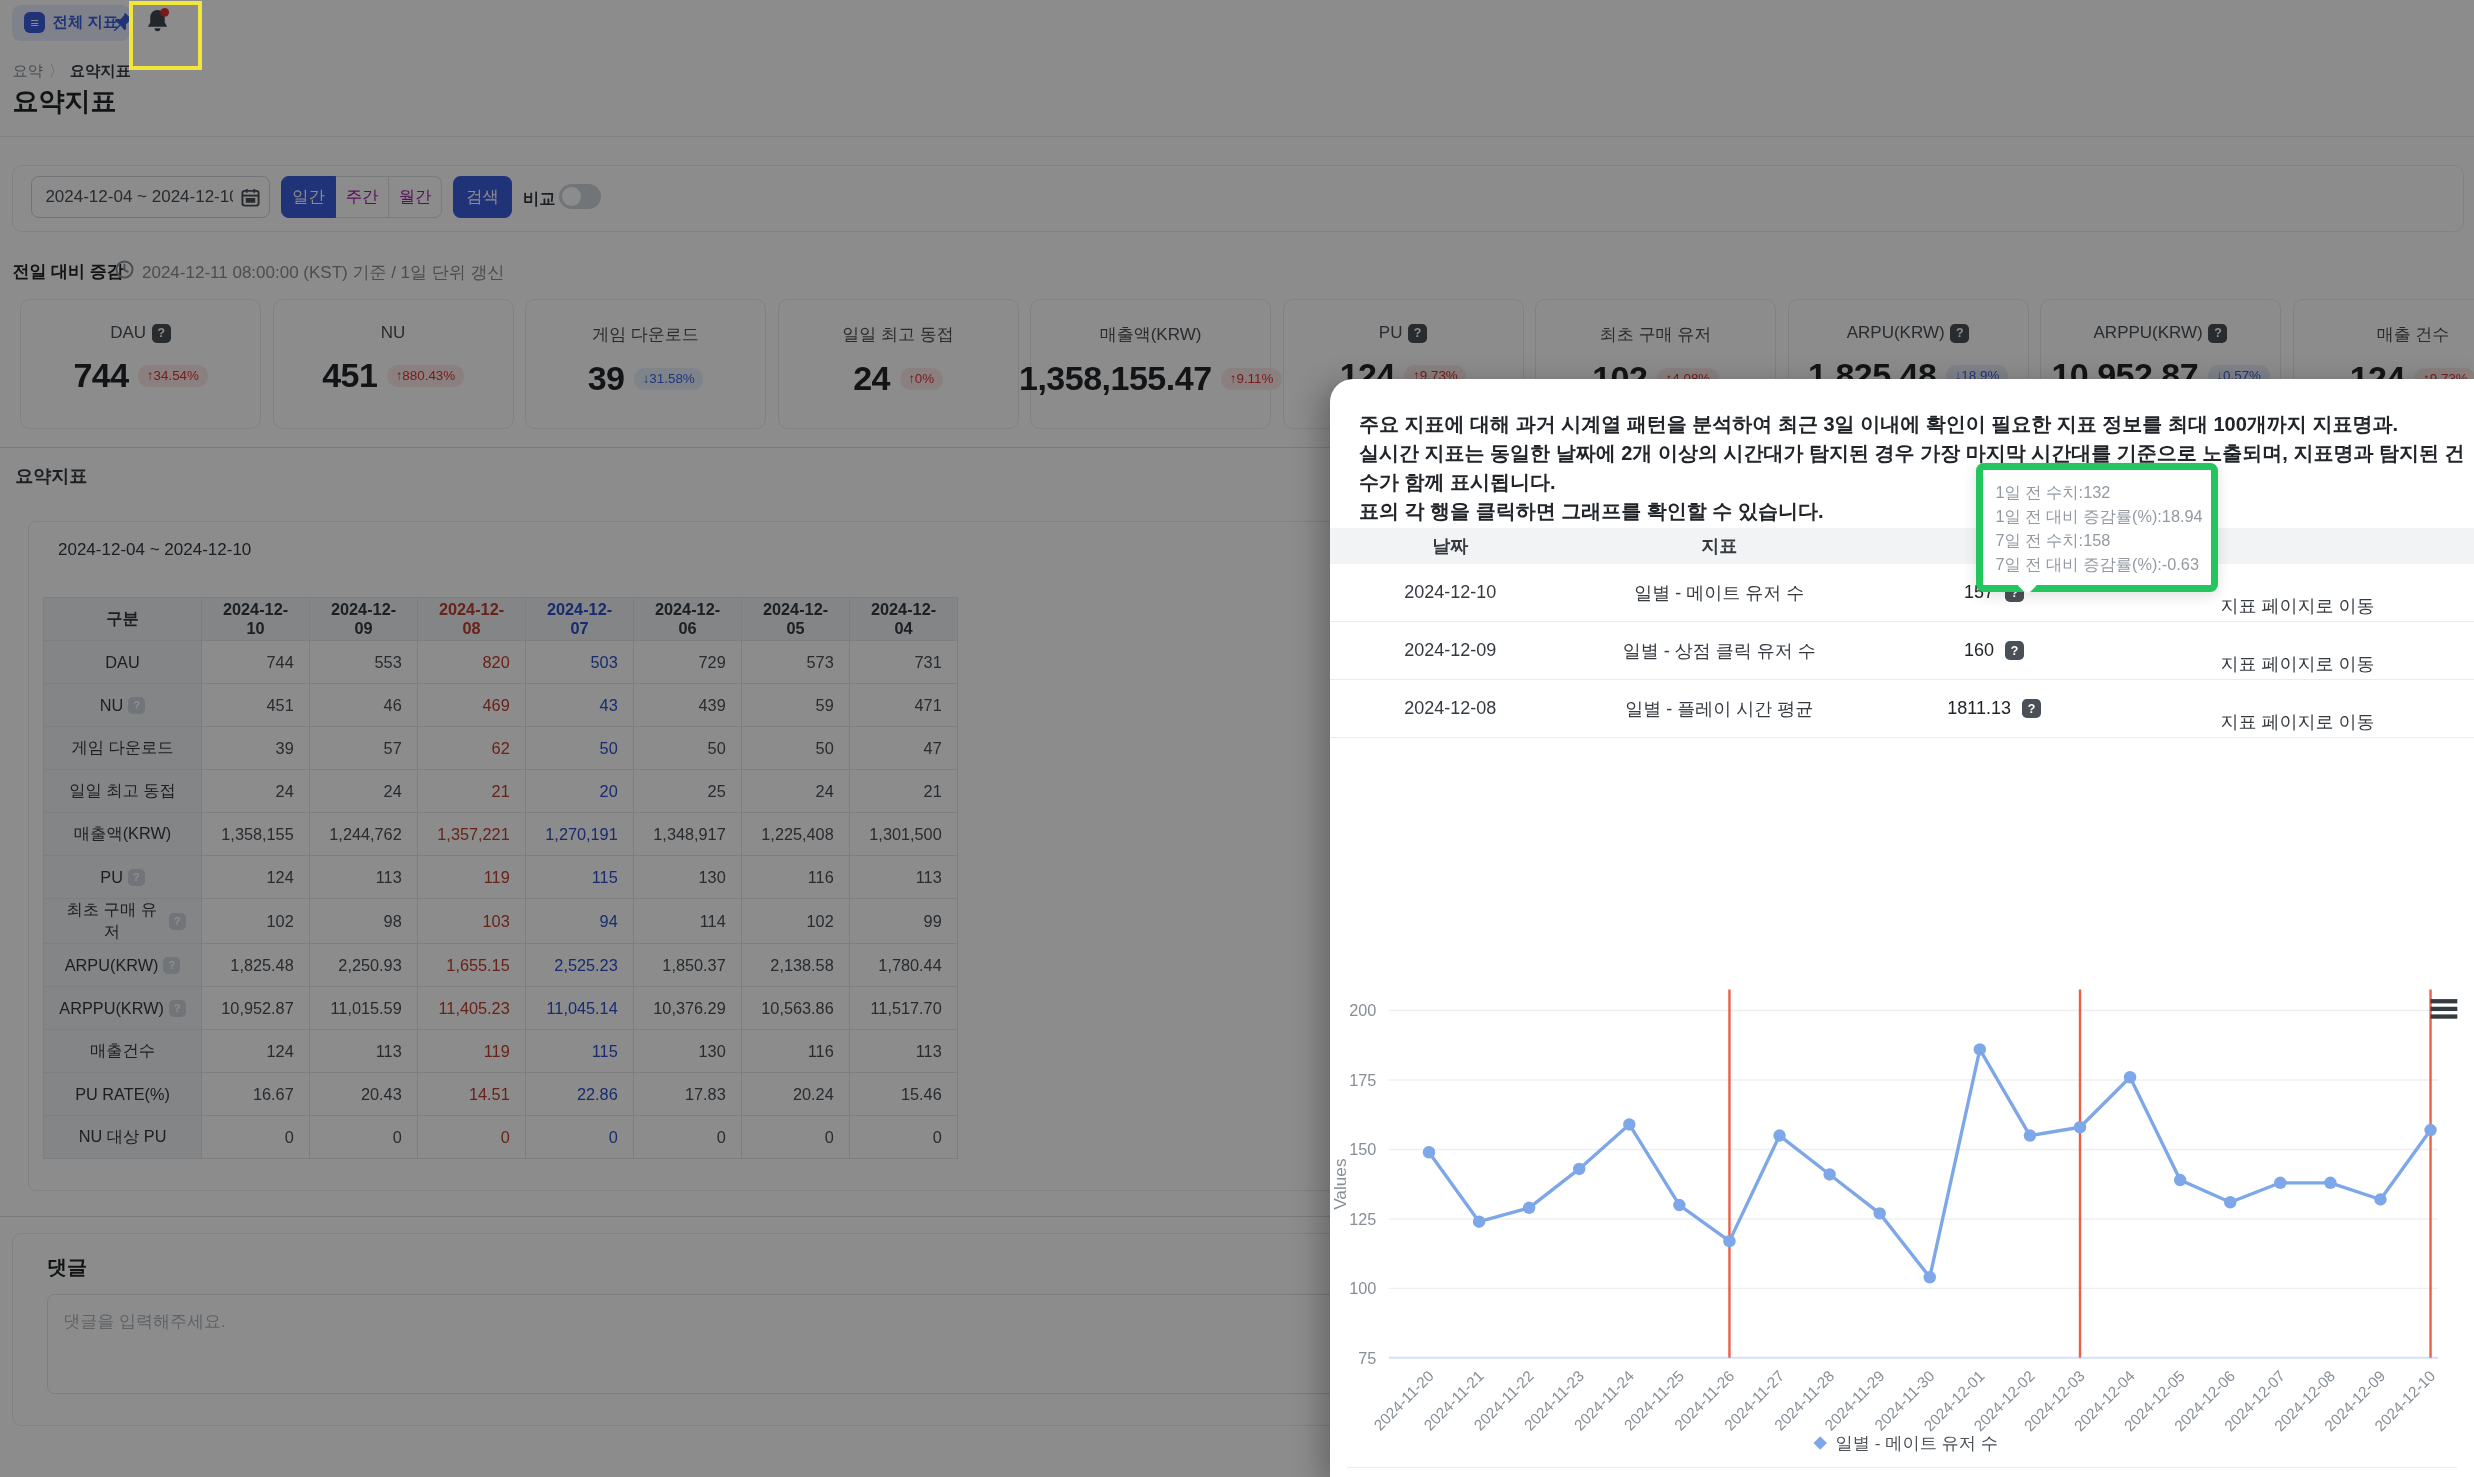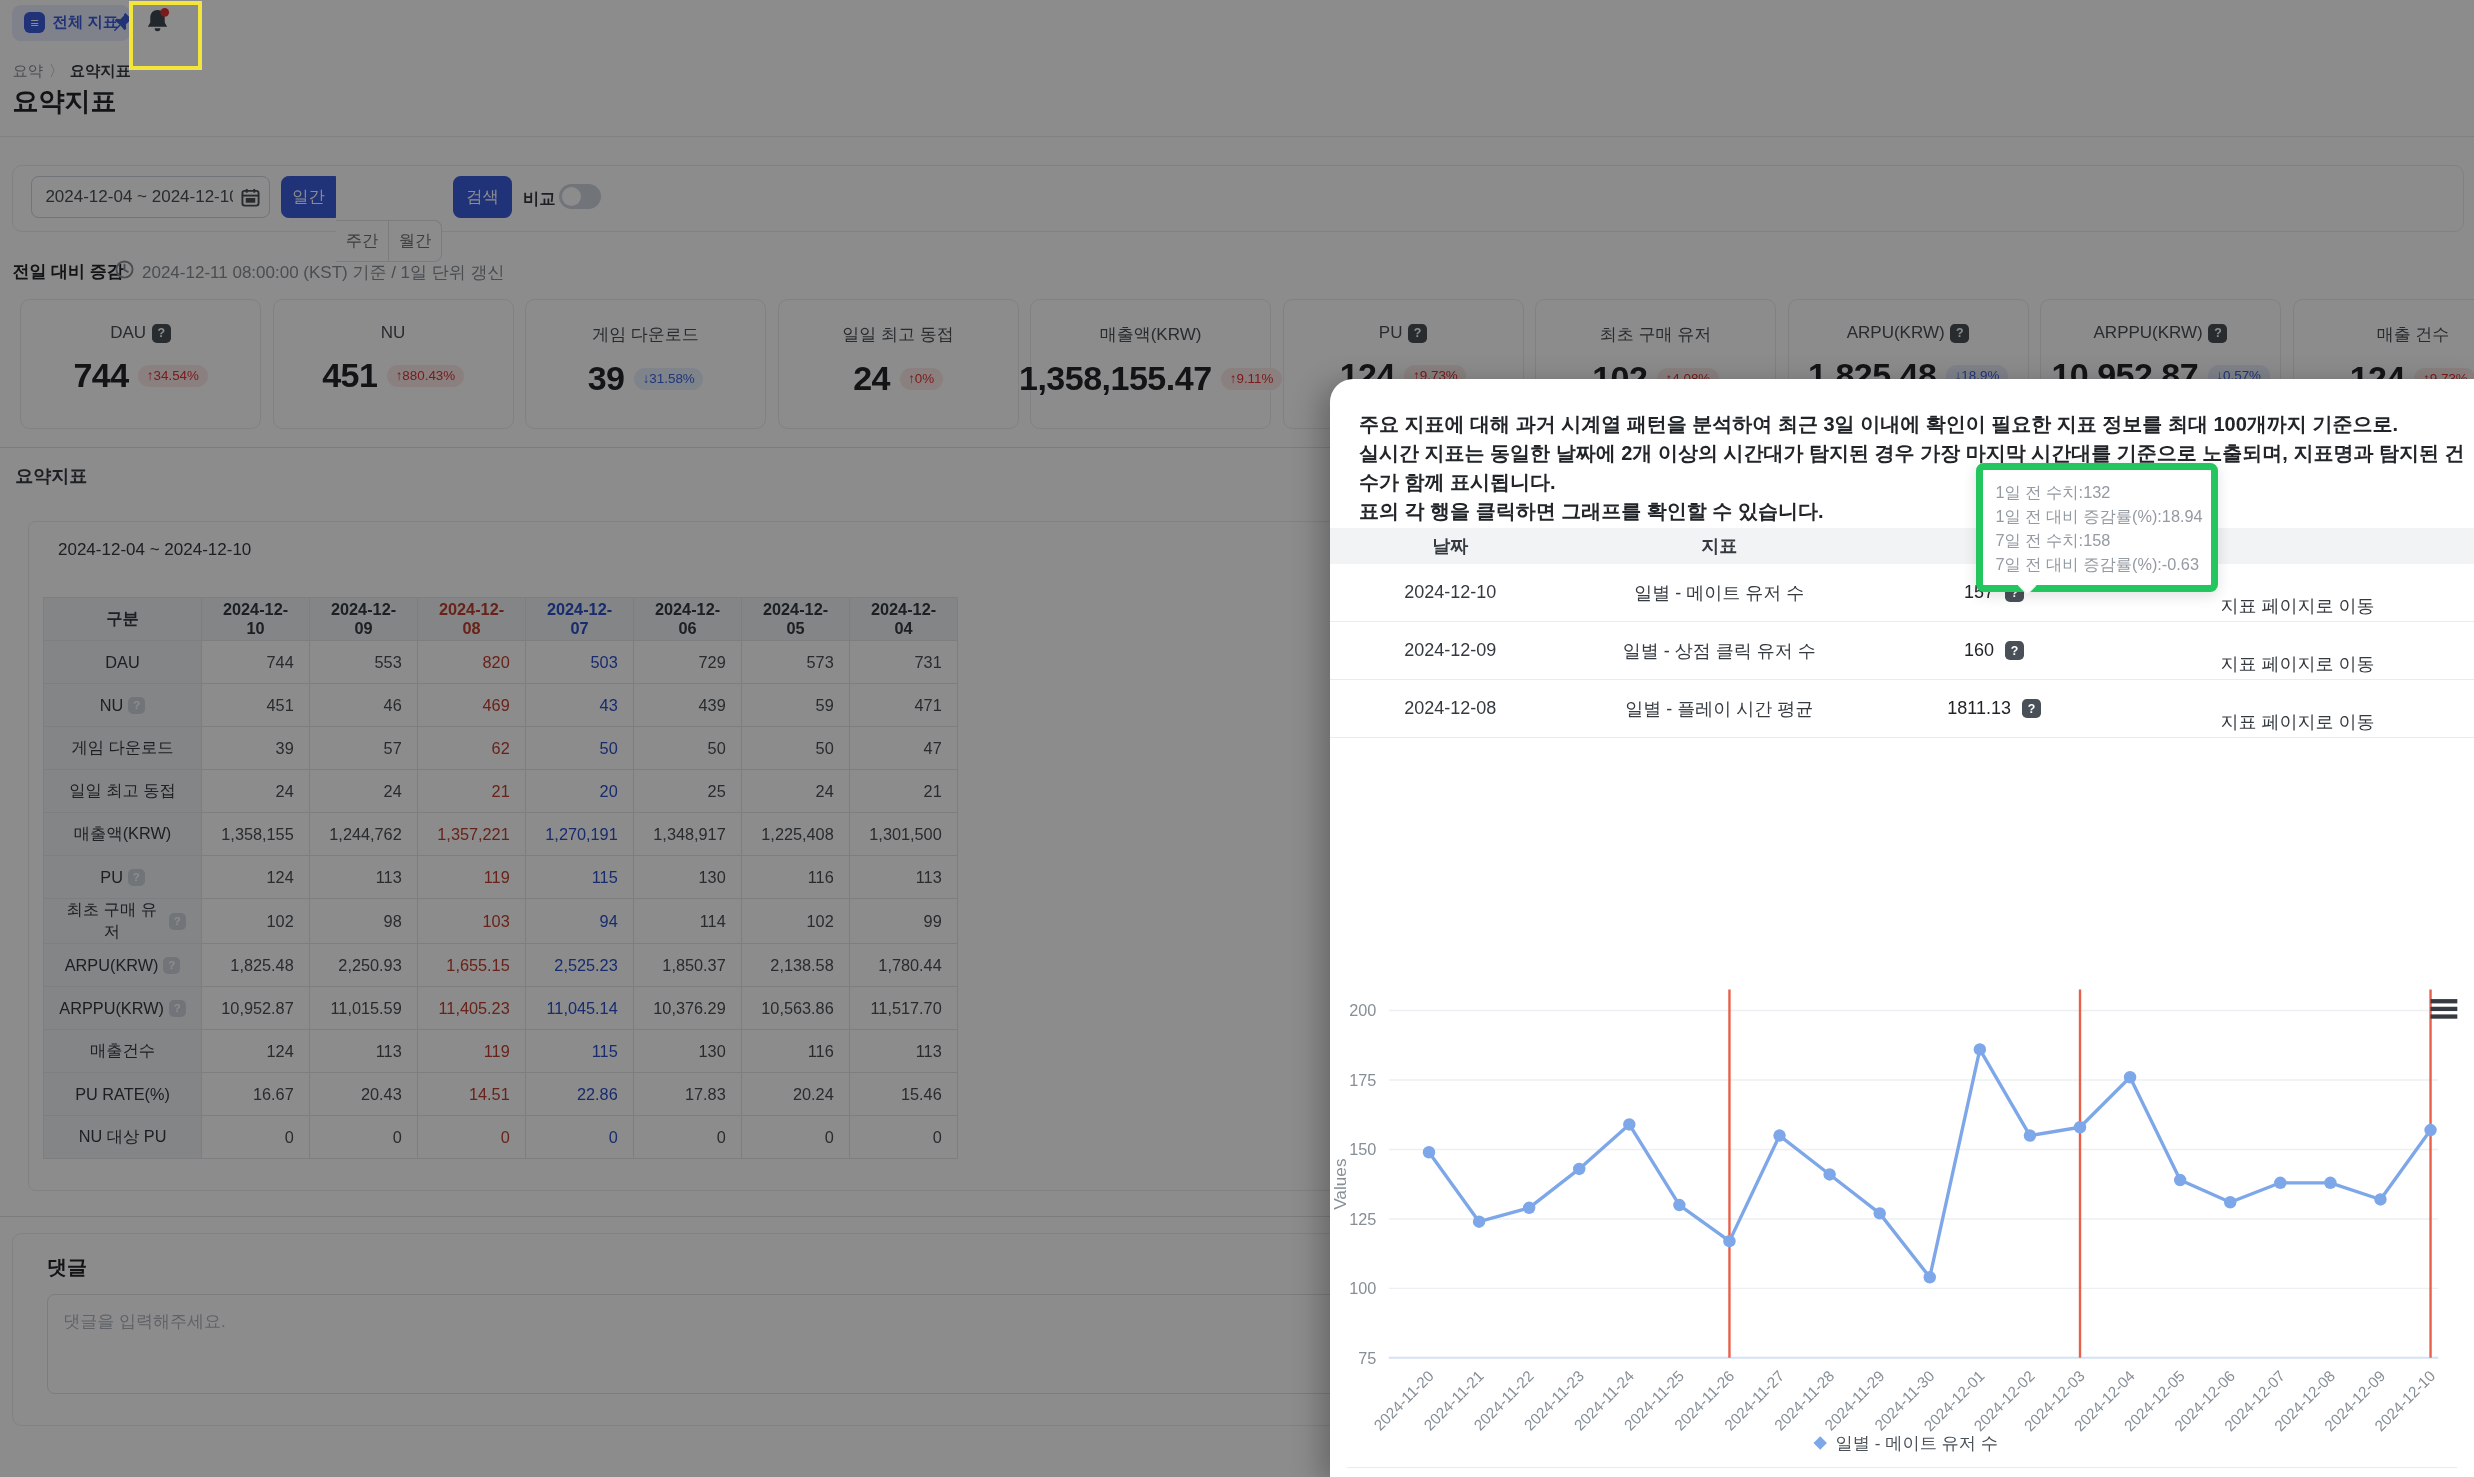--- a/index.html
+++ b/index.html
@@ -25,21 +25,21 @@
 
   
   .filter-card{left:12.4px;top:165px;width:2450px;height:65px;border:1px solid #e9ecef;border-radius:9.6px;background:#fff;}
   .date-input{left:31px;top:176px;width:239px;height:42px;border:1px solid #ced4da;border-radius:7.7px;
               font-size:17px;color:#495057;padding:0 36px 0 13.4px;box-sizing:border-box;background:#fff;
               font-family:inherit;}
   .cal-ico{left:241px;top:188px;width:19px;height:19px;}
   .seg{top:176px;height:42px;box-sizing:border-box;font-size:16.3px;display:flex;align-items:center;
        justify-content:center;cursor:pointer;}
   .seg.on{background:#3b5bdb;color:#fff;border:1px solid #3b5bdb;border-radius:7.7px 0 0 7.7px;}
-  .seg.off{background:#fff;color:#737373;border:1px solid #dee2e6;margin-top:44px;}
+  .seg.off{background:#fff;color:#a21caf;border:1px solid #dee2e6;}
   .seg#seg1{left:281px;width:55px;}
   .seg#seg2{left:336px;width:53px;border-left:none;}
   .seg#seg3{left:389px;width:53px;border-left:none;border-radius:0 7.7px 7.7px 0;text-align:center;}
   .btn-search{left:453px;top:176px;width:59px;height:42px;background:#3b5bdb;color:#fff;border:none;
               border-radius:7.7px;font-size:16.3px;cursor:pointer;font-family:inherit;}
   .cmp-lbl{left:523px;top:188px;font-size:16.3px;font-weight:bold;color:#343a40;}
   .toggle{left:559px;top:184px;width:42px;height:25px;border-radius:12.4px;background:#ced4da;cursor:pointer;}
   .toggle .knob{position:absolute;left:2.9px;top:2.9px;width:19px;height:19px;border-radius:50%;background:#fff;}
 
   
@@ -451,21 +451,21 @@
     </table>
 
   <div class="abs cmt-card"></div>
   <div class="abs cmt-title">댓글</div>
   <textarea class="abs cmt-input" placeholder="댓글을 입력해주세요." style=""></textarea>
 
   <div class="abs dim"></div>
 
   <div class="abs modal">
     <div class="modal-desc">
-      <div>주요 지표에 대해 과거 시계열 패턴을 분석하여 최근 3일 이내에 확인이 필요한 지표 정보를 최대 100개까지 기준으로.</div>
+      <div>주요 지표에 대해 과거 시계열 패턴을 분석하여 최근 3일 이내에 확인이 필요한 지표 정보를 최대 100개까지 지표명과.</div>
       <div>실시간 지표는 동일한 날짜에 2개 이상의 시간대가 탐지된 경우 가장 마지막 시간대를 기준으로 노출되며, 지표명과 탐지된 건 수가 함께 표시됩니다.</div>
       <div>표의 각 행을 클릭하면 그래프를 확인할 수 있습니다.</div>
     </div>
 
     <div class="mtable" id="mtable">
         <div class="mhead">
           <div class="mc mc0">날짜</div>
           <div class="mc mc1">지표</div>
           <div class="mc mc2"></div>
           <div class="mc mc3"></div>

